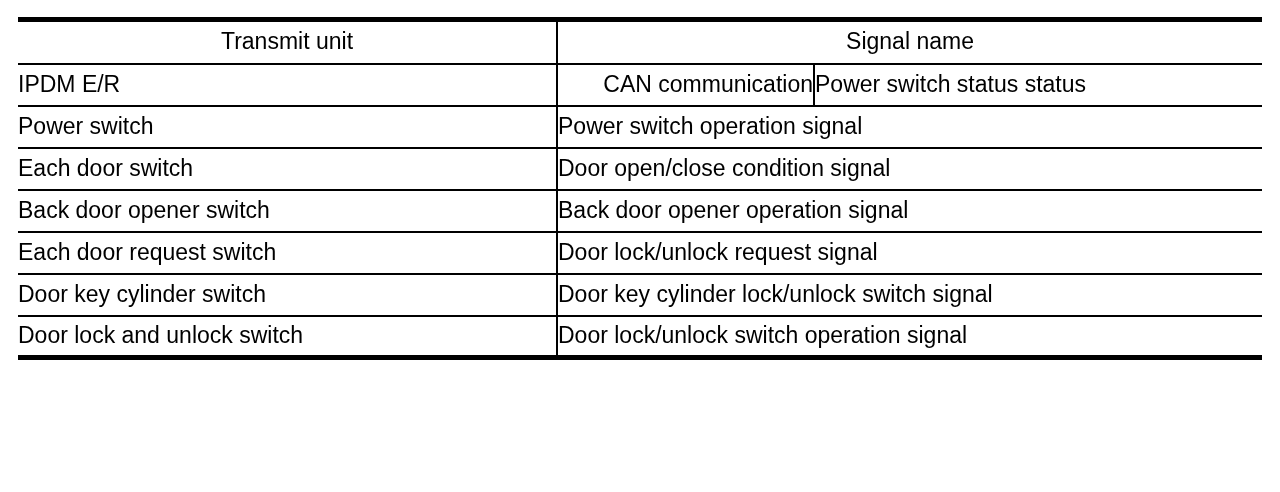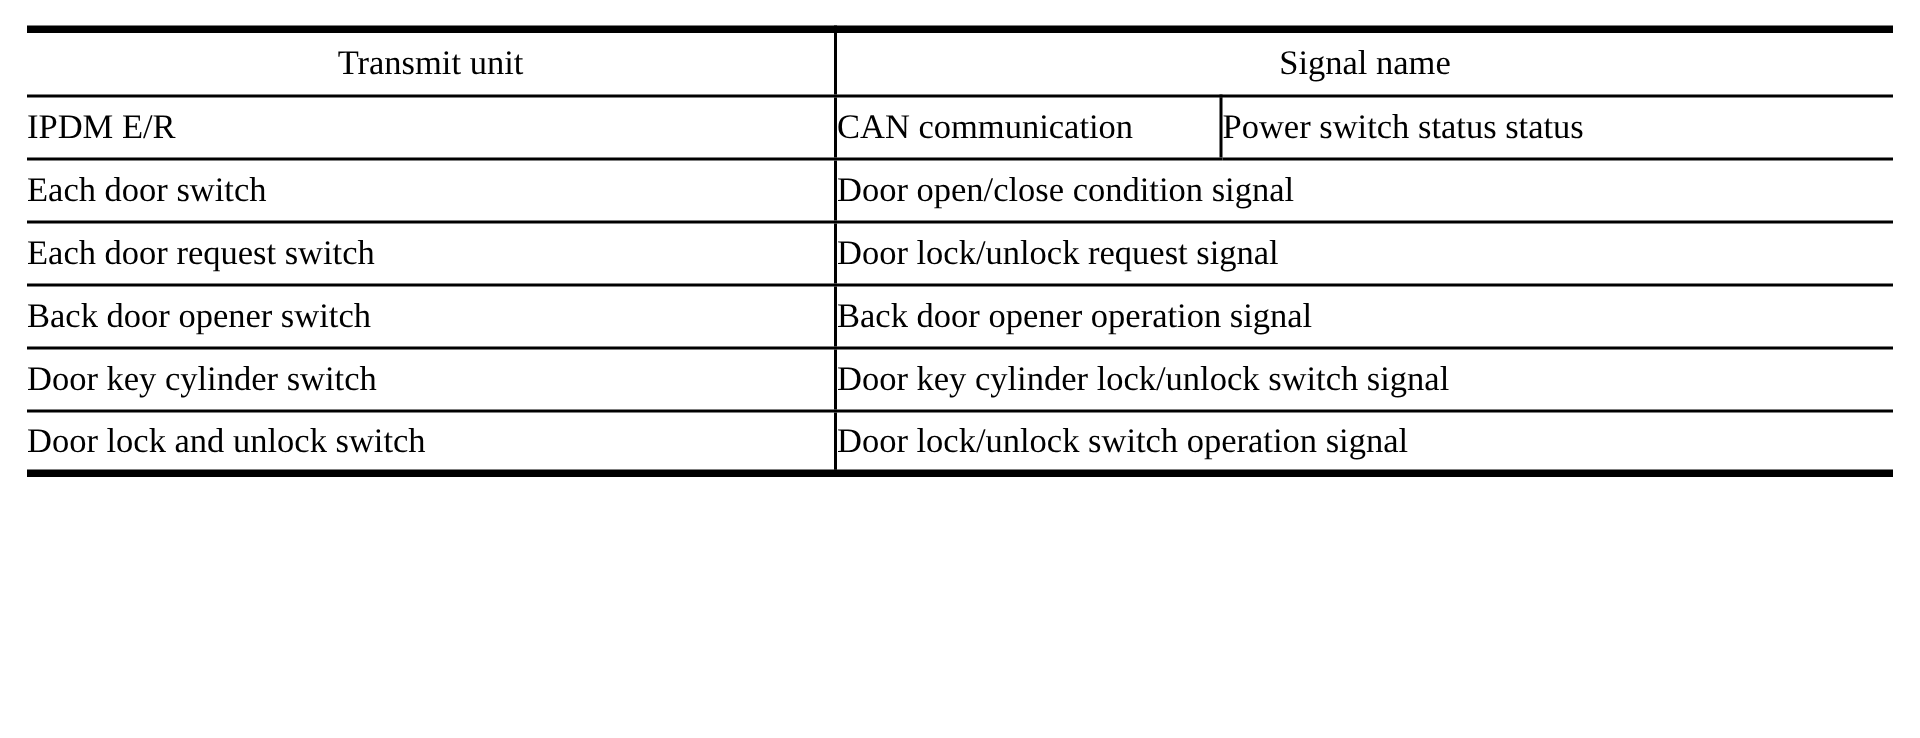--- a/index.html
+++ b/index.html
@@ -5,21 +5,21 @@
   html, body {
     margin: 0;
     padding: 0;
     background: #ffffff;
   }
   .page {
     position: relative;
     width: 1280px;
     height: 367px;
     background: #ffffff;
-    font-family: Liberation Serif, serif;
+    font-family: Liberation Sans, sans-serif;
     color: #000000;
   }
   table.signal-table {
     position: absolute;
     left: 18px;
     top: 17px;
     width: 1244px;
     border-collapse: collapse;
     table-layout: fixed;
     border-top: 5px solid #000000;
@@ -43,21 +43,21 @@
   }
   tr.header-row  { height: 44px; }
   tr.data-row    { height: 42px; margin-left: 33px; }
   tr.data-row.tall { height: 72px; }
 
   .header-cell { text-align: center; }
 
   .divider-left { border-left: 2px solid #000000; }
 
   .unit-cell   { padding-left: 16px; text-align: left; }
-  .method-cell { padding-left: 13px; text-align: left; }
+  .method-cell { padding-left: 13px; text-align: right; }
   .signal-cell { padding-left: 13px; text-align: left; }
   .sub-cell    { padding-left: 16px; }
 
   .two-line div { line-height: 28px; }
 </style>
 </head>
 <body>
 
 <div class="page">
   <table class="signal-table">
@@ -72,30 +72,34 @@
         <th class="header-cell divider-left" colspan="2">Signal name</th>
       </tr>
     </thead>
     <tbody>
       <tr class="data-row">
         <td class="unit-cell">IPDM E/R</td>
         <td class="method-cell divider-left">CAN communication</td>
         <td class="signal-cell sub-cell divider-left">Power switch status status</td>
       </tr>
       <tr class="data-row">
+        <td class="unit-cell">Power switch</td>
+        <td class="signal-cell divider-left" colspan="2">Power switch operation signal</td>
+      </tr>
+      <tr class="data-row">
         <td class="unit-cell">Each door switch</td>
         <td class="signal-cell divider-left" colspan="2">Door open/close condition signal</td>
       </tr>
       <tr class="data-row">
+        <td class="unit-cell">Back door opener switch</td>
+        <td class="signal-cell divider-left" colspan="2">Back door opener operation signal</td>
+      </tr>
+      <tr class="data-row">
         <td class="unit-cell">Each door request switch</td>
         <td class="signal-cell divider-left" colspan="2">Door lock/unlock request signal</td>
-      </tr>
-      <tr class="data-row">
-        <td class="unit-cell">Back door opener switch</td>
-        <td class="signal-cell divider-left" colspan="2">Back door opener operation signal</td>
       </tr>
       <tr class="data-row">
         <td class="unit-cell">Door key cylinder switch</td>
         <td class="signal-cell divider-left" colspan="2">Door key cylinder lock/unlock switch signal</td>
       </tr>
       <tr class="data-row">
         <td class="unit-cell">Door lock and unlock switch</td>
         <td class="signal-cell divider-left" colspan="2">Door lock/unlock switch operation signal</td>
       </tr>
     </tbody>

